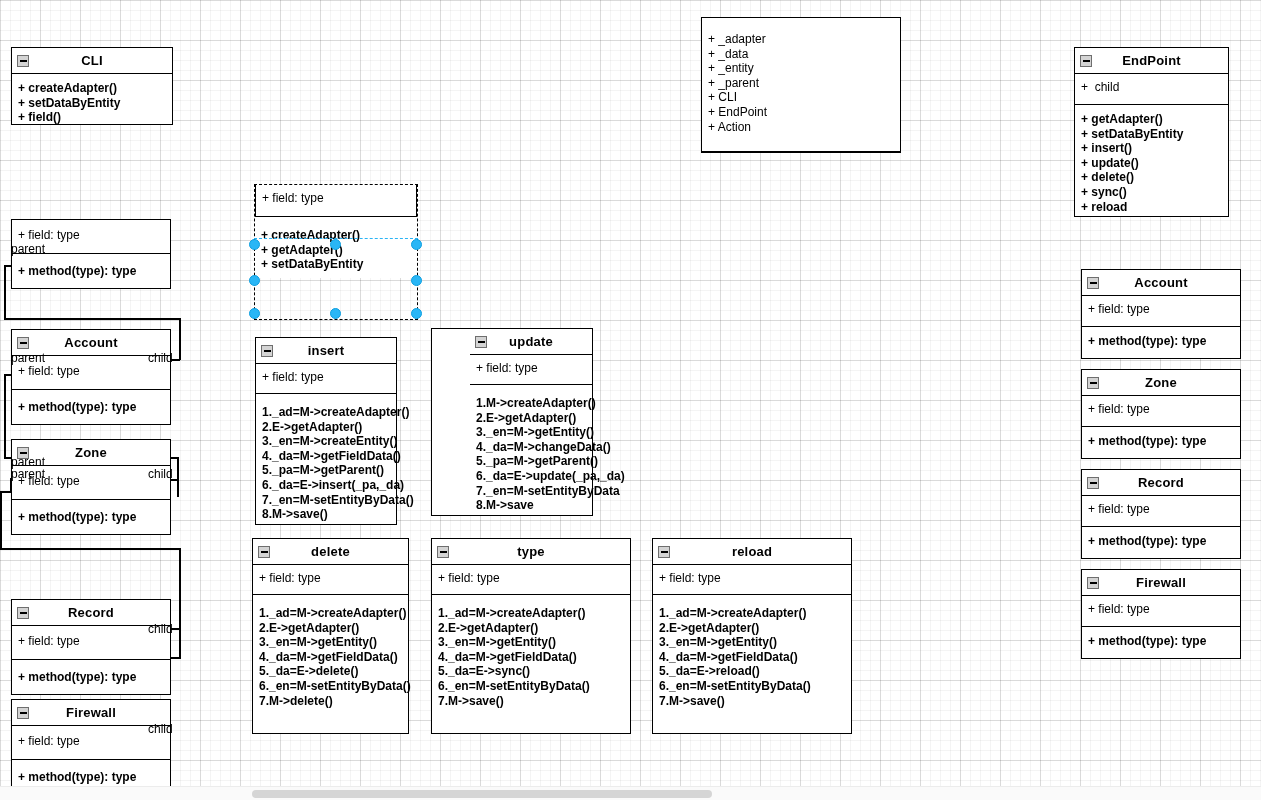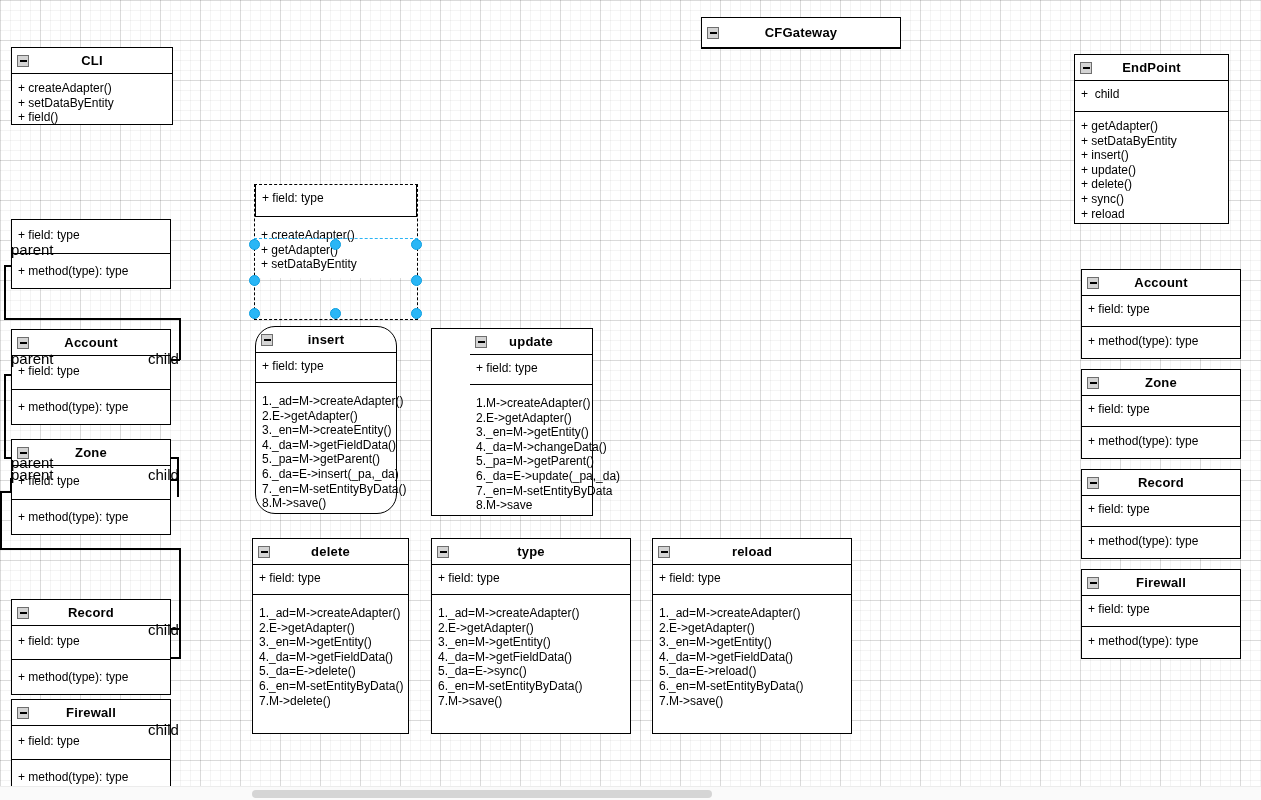--- a/index.html
+++ b/index.html
@@ -66,21 +66,21 @@
     content: "";
     display: block;
     width: 7px;
     height: 2px;
     background: #000000;
   }
   .uml-attrs {
     border-bottom: 1.6px solid #000000;
     padding: 6px 6px 7px 6px;
   }
-  .uml-ops { padding: 7px 6px 7px 6px; }
+  .uml-ops { padding: 7px 6px 7px 6px; font-weight: bold; }
   .uml-line {
     line-height: 14.6px;
     white-space: pre;
     font-size: 12px;
   }
 
   
   .no-bb { border-bottom: none; }
 
   
@@ -108,21 +108,21 @@
   
   .conn {
     position: absolute;
     background: #000000;
     z-index: 2;
   }
   .conn-h { height: 1.6px; }
   .conn-v { width: 1.6px; }
   .conn-label {
     position: absolute;
-    font-size: 15px;
+    font-size: 12px;
     color: #000000;
     background: transparent;
     line-height: 11px;
     white-space: nowrap;
     z-index: 8;
   }
 
   
   #hscroll-track {
     position: absolute;
@@ -184,27 +184,32 @@
       <span class="uml-title">CLI</span>
     </div>
     <div class="uml-ops no-bb" style="height:50px;">
       <div class="uml-line">+ createAdapter()</div>
       <div class="uml-line">+ setDataByEntity</div>
       <div class="uml-line">+ field()</div>
     </div>
   </div>
 
   <div class="uml-class" style="left:701px; top:17px; width:200px;">
-    <div class="uml-header" style="height:30px;">
-      <span class="collapse-icon"></span>
-      <span class="uml-title">CFGateway</span>
-    </div>
-  </div>
-
-  <div class="uml-class" style="left:1074px; top:47px; width:155px;margin-top:7px;">
+    <div class="uml-attrs" style="height:134px; padding-top:14px;">
+      <div class="uml-line">+ _adapter</div>
+      <div class="uml-line">+ _data</div>
+      <div class="uml-line">+ _entity</div>
+      <div class="uml-line">+ _parent</div>
+      <div class="uml-line">+ CLI</div>
+      <div class="uml-line">+ EndPoint</div>
+      <div class="uml-line">+ Action</div>
+    </div>
+  </div>
+
+  <div class="uml-class" style="left:1074px; top:47px; width:155px;">
     <div class="uml-header">
       <span class="collapse-icon"></span>
       <span class="uml-title">EndPoint</span>
     </div>
     <div class="uml-attrs" style="height:31px;">
       <div class="uml-line">+  child</div>
     </div>
     <div class="uml-ops no-bb" style="height:111px;">
       <div class="uml-line">+ getAdapter()</div>
       <div class="uml-line">+ setDataByEntity</div>
@@ -294,21 +299,21 @@
       <span class="uml-title">Firewall</span>
     </div>
     <div class="uml-attrs" style="height:34px; padding-top:8px;">
       <div class="uml-line">+ field: type</div>
     </div>
     <div class="uml-ops no-bb" style="height:34px; padding-top:10px;">
       <div class="uml-line">+ method(type): type</div>
     </div>
   </div>
 
-  <div class="uml-class" style="left:255px; top:326px; width:142px;border-radius:20px;">
+  <div class="uml-class" style="left:255px; top:337px; width:142px;">
     <div class="uml-header">
       <span class="collapse-icon"></span>
       <span class="uml-title">insert</span>
     </div>
     <div class="uml-attrs" style="height:30px;">
       <div class="uml-line">+ field: type</div>
     </div>
     <div class="uml-ops no-bb" style="height:130px; padding-top:11px;">
       <div class="uml-line">1._ad=M-&gt;createAdapter()</div>
       <div class="uml-line">2.E-&gt;getAdapter()</div>

